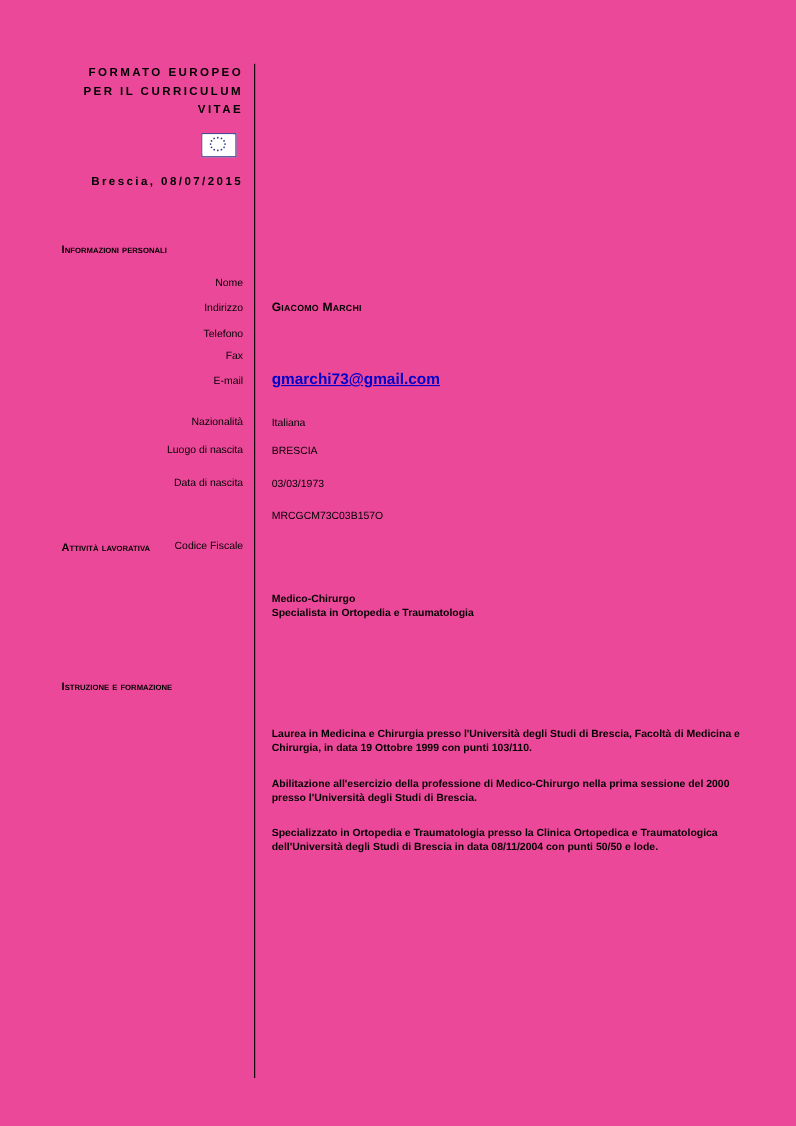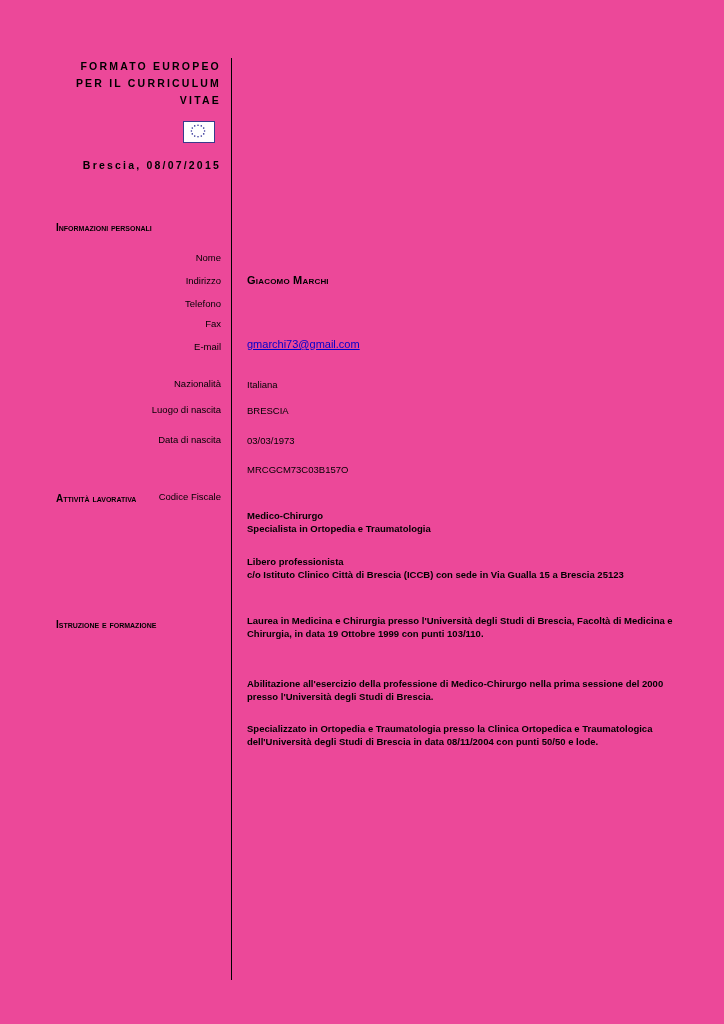--- a/index.html
+++ b/index.html
@@ -81,32 +81,32 @@
     line-height: 13px;
   }
   .content {
     position: absolute;
     left: 247px;
     width: 430px;
     font-size: 9.5px;
     color: #000;
     line-height: 13px;
   }
-  .content.bold { font-weight: bold; }
+  .content.bold { font-weight: bold; margin-top: 29px; }
   .name {
     font-weight: bold;
     font-size: 11px;
     font-variant: small-caps;
     letter-spacing: 0.2px;
     margin-top: 24px;
   }
   a.email {
     color: #0000cc;
-    font-weight: normal;
-    font-size: 11px;
+    font-weight: bold;
+    font-size: 14px;
     text-decoration: underline;
   }
 </style>
 </head>
 <body>
 
 <div class="page">
 
   <div class="vrule"></div>
 
@@ -166,22 +166,20 @@
   <div class="label" style="top:434px;">Data di nascita</div>
   <div class="content" style="top:434px;">03/03/1973</div>
 
   <div class="label" style="top:463px;margin-top:28px;">Codice Fiscale</div>
   <div class="content" style="top:463px;">MRCGCM73C03B157O</div>
 
   <div class="section-label" style="top:492px;">Attività lavorativa</div>
 
   <div class="content bold" style="top:509px; white-space: pre-line;">Medico-Chirurgo
 Specialista in Ortopedia e Traumatologia</div>
-  <div class="content bold" style="top:555px; white-space: pre-line;">Libero professionista
-c/o Istituto Clinico Città di Brescia (ICCB) con sede in Via Gualla 15 a Brescia  25123</div>
 
   <div class="section-label" style="top:618px;">Istruzione e formazione</div>
 
-  <div class="content bold" style="top:614px;">Laurea in Medicina e Chirurgia presso l'Università degli Studi di Brescia, Facoltà di Medicina e Chirurgia, in data 19 Ottobre 1999 con punti 103/110.</div>
+  <div class="content bold" style="top:632px;">Laurea in Medicina e Chirurgia presso l'Università degli Studi di Brescia, Facoltà di Medicina e Chirurgia, in data 19 Ottobre 1999 con punti 103/110.</div>
   <div class="content bold" style="top:677px;">Abilitazione all'esercizio della professione di Medico-Chirurgo nella prima sessione del 2000 presso l'Università degli Studi di Brescia.</div>
   <div class="content bold" style="top:722px;">Specializzato in Ortopedia e Traumatologia presso la Clinica Ortopedica e Traumatologica dell'Università degli Studi di Brescia in data 08/11/2004 con punti 50/50 e lode.</div>
 
 </div>
 
 </body></html>

